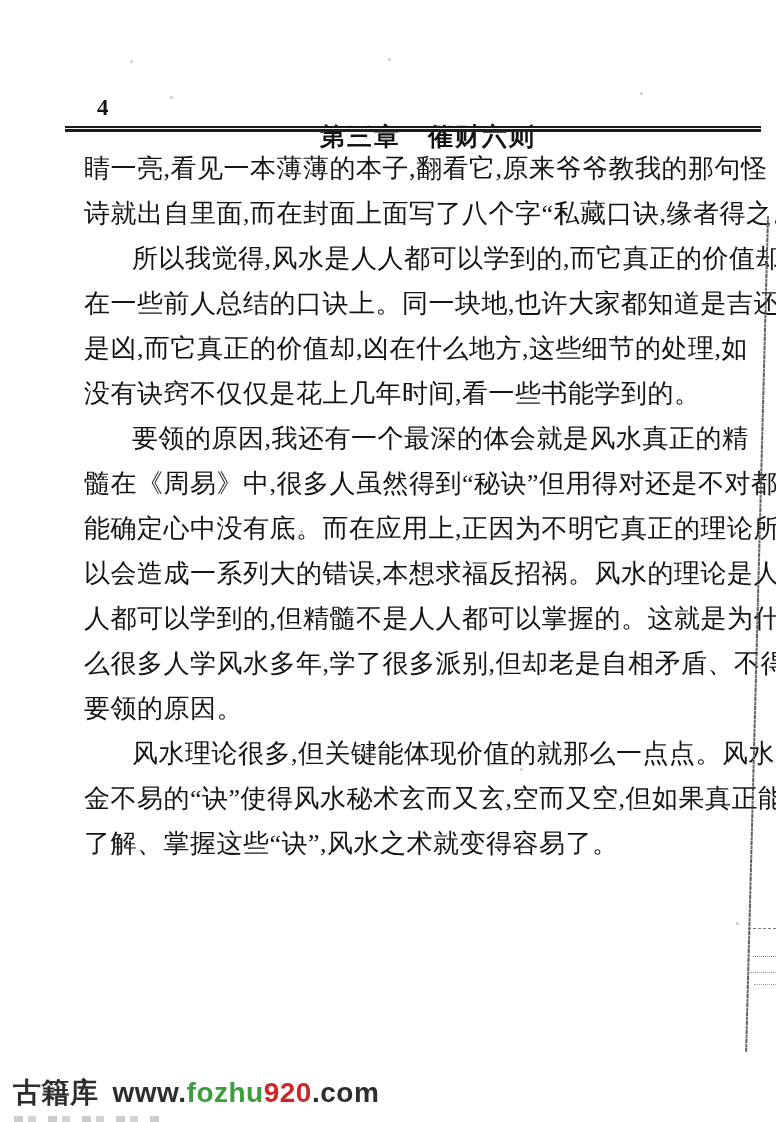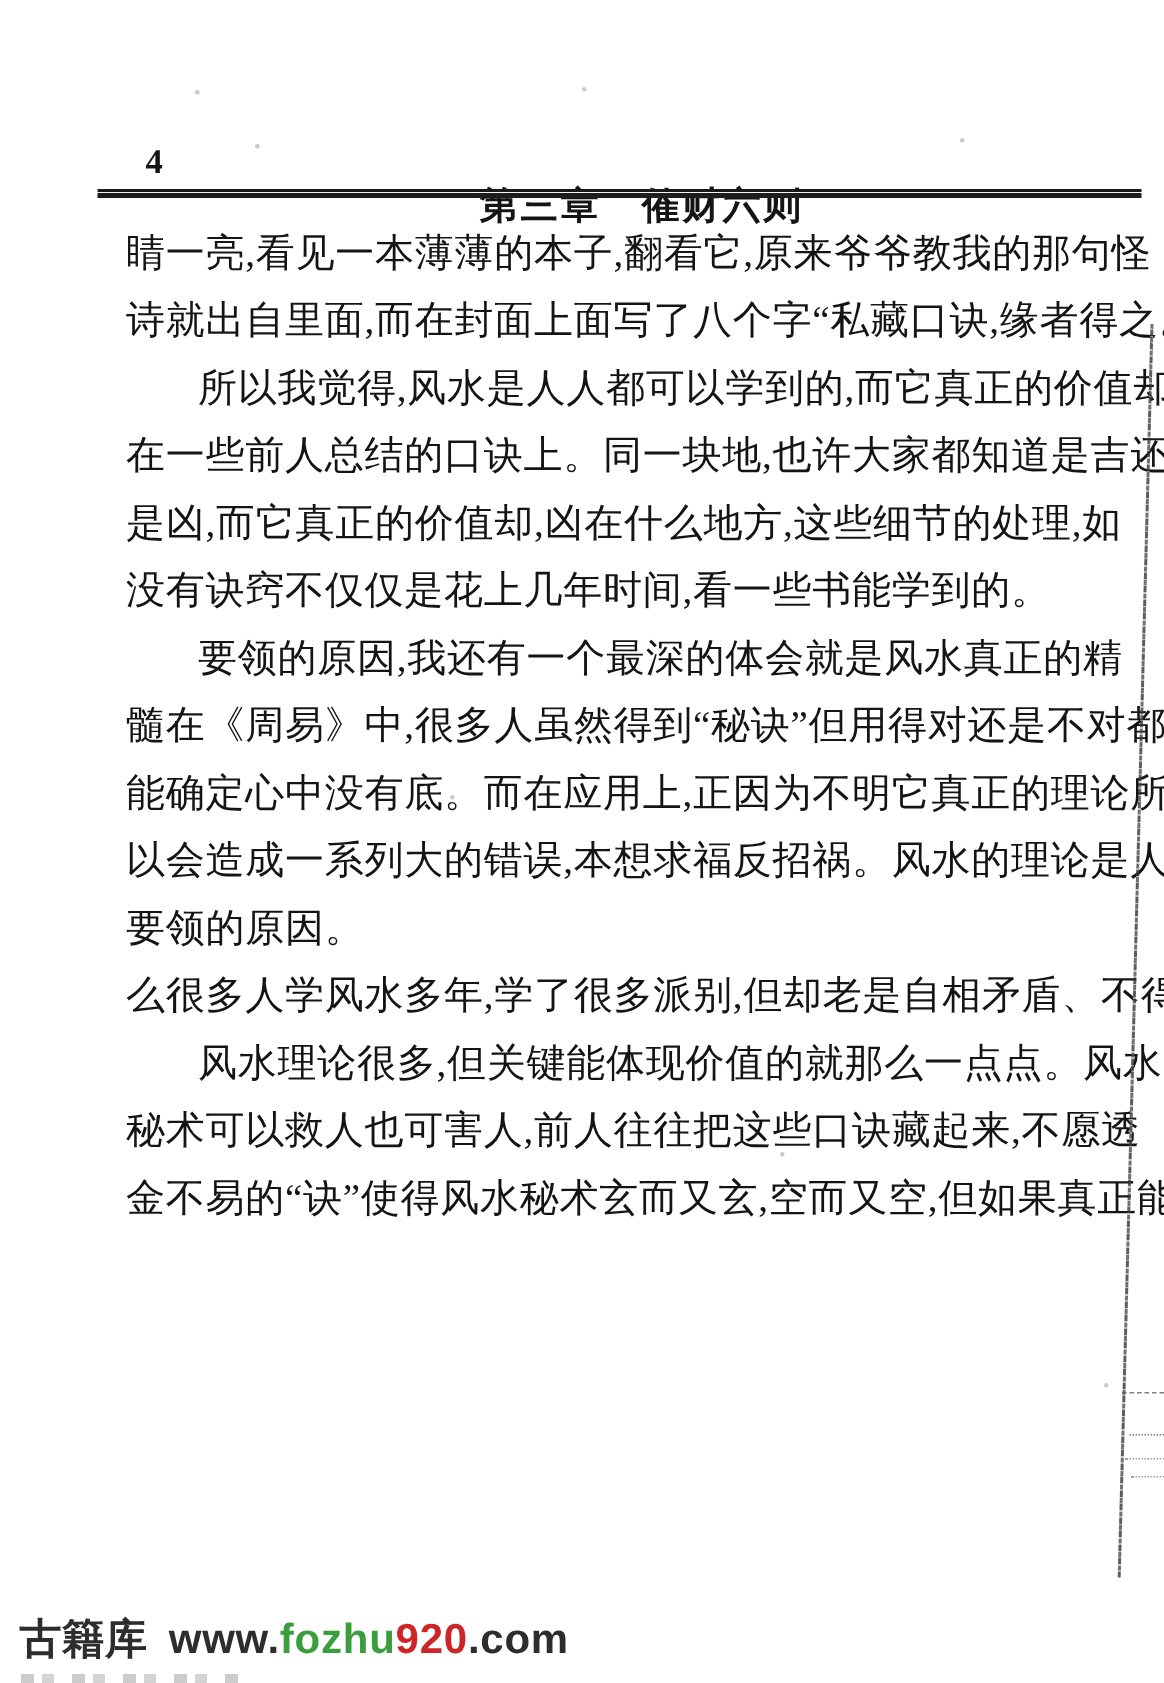--- a/index.html
+++ b/index.html
@@ -87,25 +87,26 @@
       <div class="tline">睛一亮,看见一本薄薄的本子,翻看它,原来爷爷教我的那句怪</div>
       <div class="tline pend">诗就出自里面,而在封面上面写了八个字“私藏口诀,缘者得之。</div>
       <div class="tline indent">所以我觉得,风水是人人都可以学到的,而它真正的价值却</div>
       <div class="tline">在一些前人总结的口诀上。同一块地,也许大家都知道是吉还</div>
       <div class="tline">是凶,而它真正的价值却,凶在什么地方,这些细节的处理,如</div>
       <div class="tline pend">没有诀窍不仅仅是花上几年时间,看一些书能学到的。</div>
       <div class="tline indent">要领的原因,我还有一个最深的体会就是风水真正的精</div>
       <div class="tline">髓在《周易》中,很多人虽然得到“秘诀”但用得对还是不对都不</div>
       <div class="tline">能确定心中没有底。而在应用上,正因为不明它真正的理论所</div>
       <div class="tline">以会造成一系列大的错误,本想求福反招祸。风水的理论是人</div>
+      <div class="tline">人都可以学到的,但精髓不是人人都可以掌握的。这就是为什</div>
+      <div class="tline">么很多人学风水多年,学了很多派别,但却老是自相矛盾、不得</div>
       <div class="tline pend">要领的原因。</div>
-      <div class="tline">么很多人学风水多年,学了很多派别,但却老是自相矛盾、不得</div>
       <div class="tline indent">风水理论很多,但关键能体现价值的就那么一点点。风水</div>
-      <div class="tline">秘术可以救人也可害人,前人往往把这些口诀藏起来,不愿透</div>
       <div class="tline">金不易的“诀”使得风水秘术玄而又玄,空而又空,但如果真正能</div>
+      <div class="tline pend">了解、掌握这些“诀”,风水之术就变得容易了。</div>
     </div>
 
   <div class="edge-line"></div>
   <div class="edge-dash d1"></div>
   <div class="edge-dash d2"></div>
   <div class="edge-dash d3"></div>
   <div class="edge-dash d4"></div>
   <div class="speck" style="left:640px;top:92px"></div>
   <div class="speck" style="left:170px;top:96px"></div>
   <div class="speck" style="left:388px;top:58px"></div>

